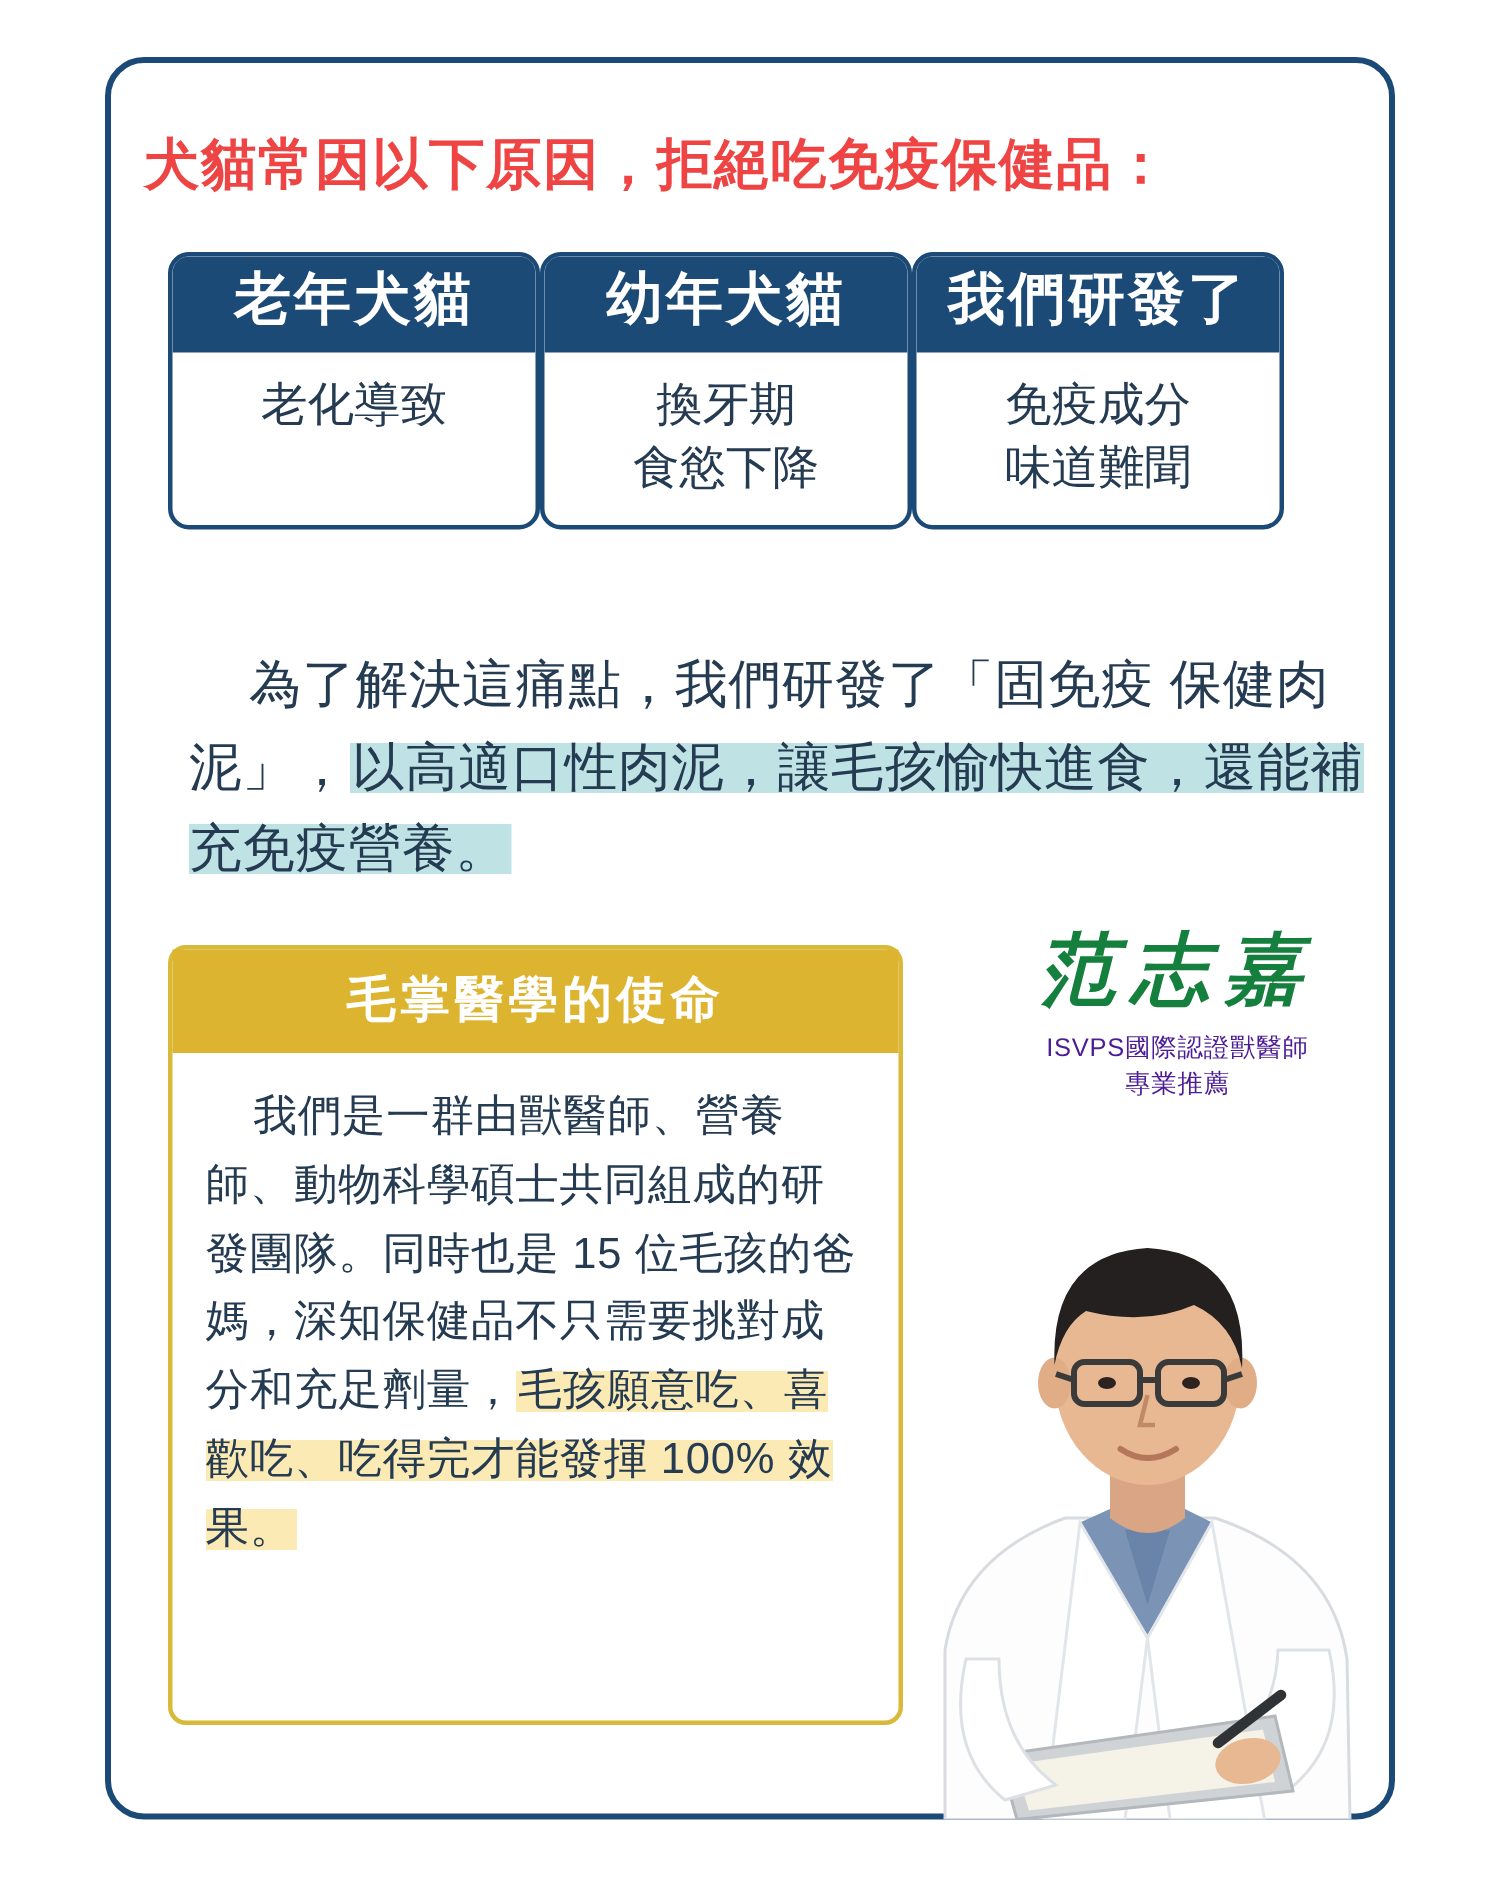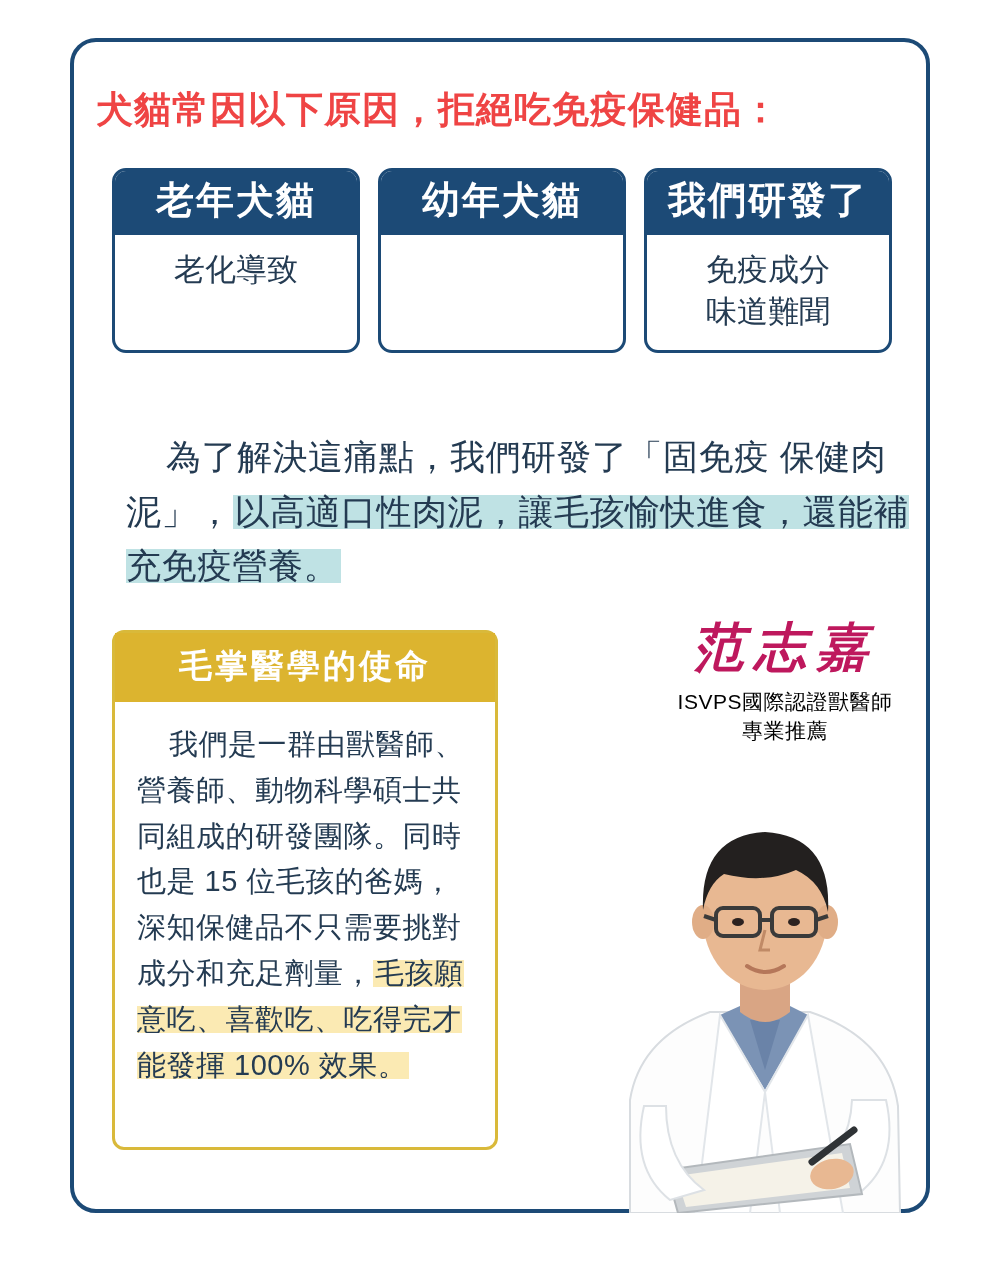--- a/index.html
+++ b/index.html
@@ -47,21 +47,20 @@
     font-weight: 700;
   }
 
   
   .cards {
     position: absolute;
     left: 112px;
     top: 168px;
     width: 790px;
     display: flex;
-    gap: 18px;
   }
   .card {
     width: 248px;
     border: 3px solid #1c4a76;
     border-radius: 14px;
     box-sizing: border-box;
     overflow: hidden;
     background: #ffffff;
   }
   .card-head {
@@ -97,21 +96,21 @@
   .hl-teal {
     background: linear-gradient(transparent 8%, #bfe2e4 8%, #bfe2e4 94%, transparent 94%);
     padding: 0 2px;
   }
 
   
   .mission {
     position: absolute;
     left: 112px;
     top: 630px;
-    width: 386px;
+    width: 490px;
     height: 520px;
     border: 3px solid #d9b93a;
     border-radius: 12px;
     box-sizing: border-box;
     background: #ffffff;
   }
   .mission-head {
     background: #dcb42f;
     color: #ffffff;
     font-size: 33px;
@@ -139,29 +138,29 @@
     left: 640px;
     top: 620px;
     width: 290px;
     text-align: center;
   }
   .sig-name {
     font-family: "DejaVu Serif", "Liberation Serif", serif;
     font-size: 52px;
     font-weight: bold;
     letter-spacing: 10px;
-    color: #be185d;
+    color: #15803d;
     font-style: italic;
     line-height: 1.05;
   }
   .sig-line {
     margin-top: 12px;
-    font-size: 21px;
+    font-size: 17px;
     line-height: 1.42;
-    color: #000000;
+    color: #4c1d95;
     letter-spacing: 0.5px;
   }
 
   
   .photo {
     position: absolute;
     left: 600px;
     top: 770px;
     width: 330px;
     height: 443px;
@@ -181,20 +180,24 @@
 
     <div class="card">
       <div class="card-head">老年犬貓</div>
       <div class="card-body">
         <div>老化導致</div>
       </div>
     </div>
 
     <div class="card">
       <div class="card-head">幼年犬貓</div>
+      <div class="card-body">
+        <div>換牙期</div>
+        <div>食慾下降</div>
+      </div>
     </div>
 
     <div class="card">
       <div class="card-head">我們研發了</div>
       <div class="card-body">
         <div>免疫成分</div>
         <div>味道難聞</div>
       </div>
     </div>
 

